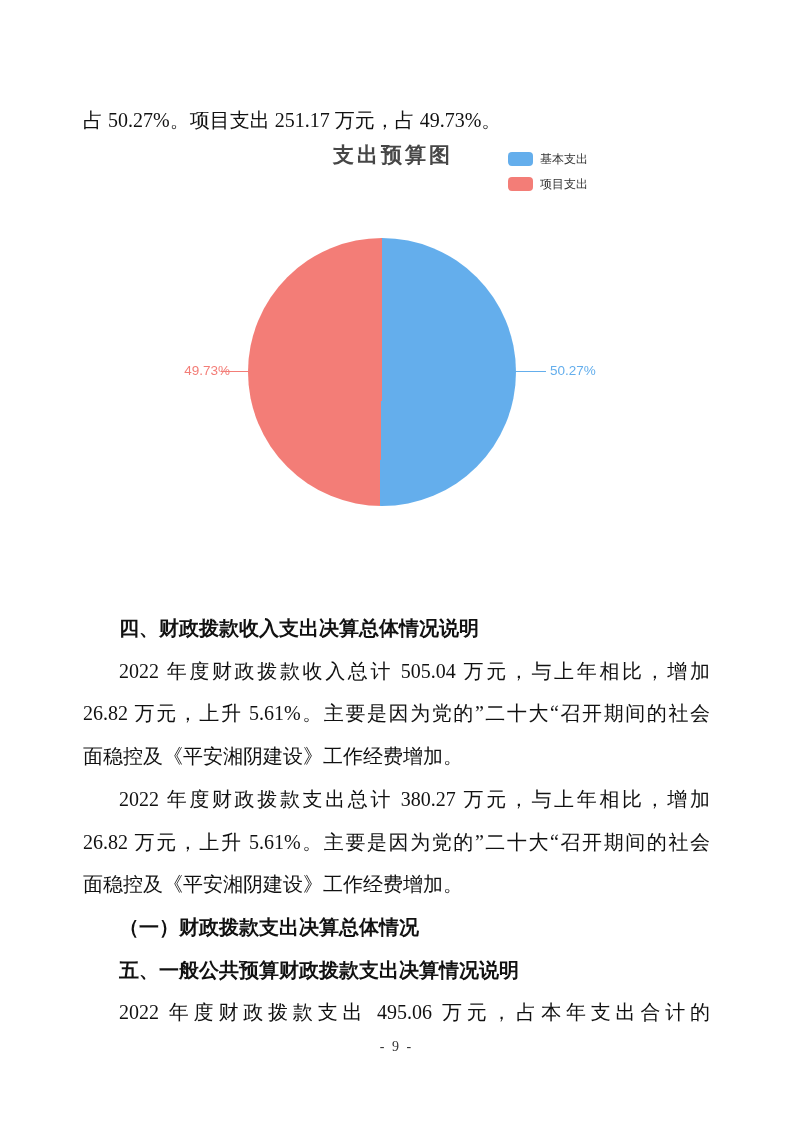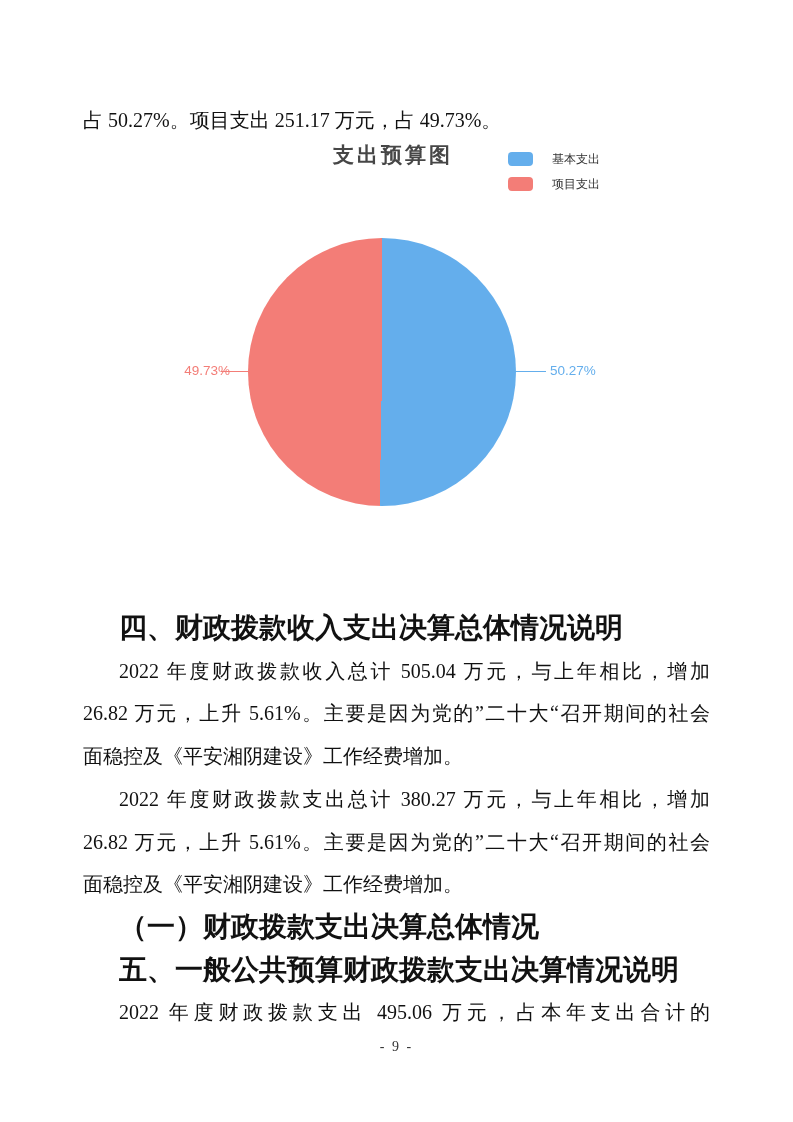--- a/index.html
+++ b/index.html
@@ -35,21 +35,20 @@
     line-height: 1;
   }
   .legend {
     position: absolute;
     left: 508px; top: 152px;
   }
   .legend-row {
     display: flex;
     align-items: flex-start;
     margin-bottom: 11px;
-    gap: 12px;
   }
   .legend-swatch {
     width: 25px; height: 14px;
     border-radius: 4px;
     flex: 0 0 auto;
   }
   .legend-label {
     margin-left: 7px;
     font-family: "Liberation Sans", "DejaVu Sans", sans-serif;
     font-size: 12px;
@@ -86,21 +85,21 @@
   }
   .line {
     font-size: 20px;
     line-height: 42.7px;
     white-space: normal;
   }
   .line.heading {
     font-family: "Liberation Sans", "DejaVu Sans", sans-serif;
     font-weight: bold;
     padding-left: 36px;
-    font-size: 28px;
+    font-size: 20px;
   }
   .line.indent-full {
     padding-left: 36px;
     text-align: justify;
     text-align-last: justify;
   }
   .line.full {
     text-align: justify;
     text-align-last: justify;
   }

